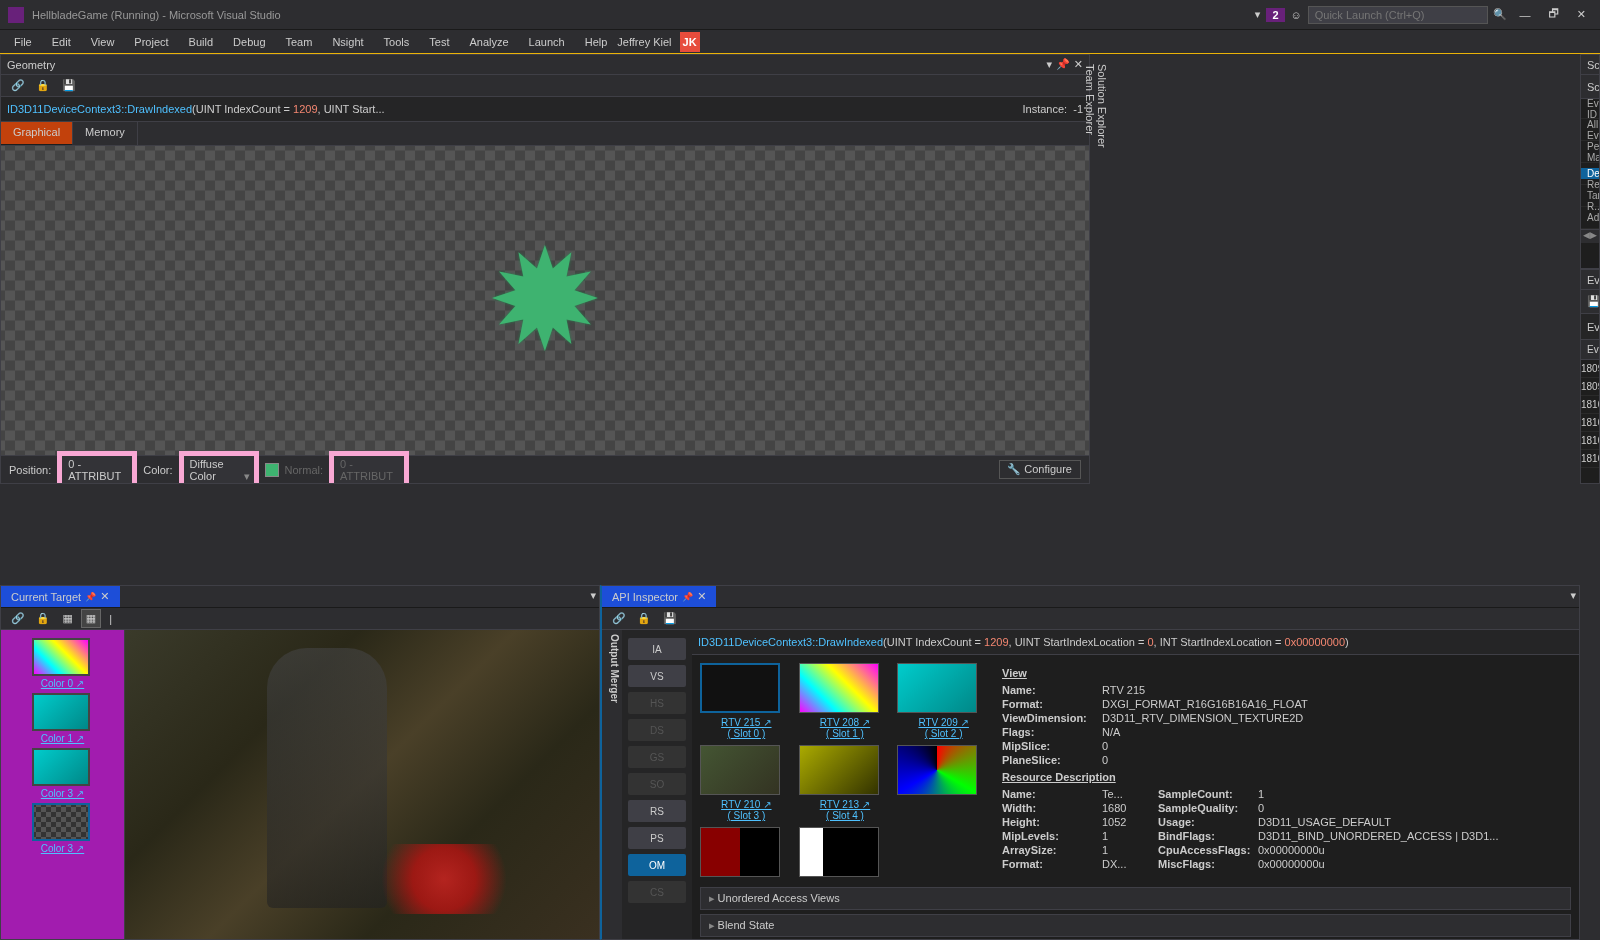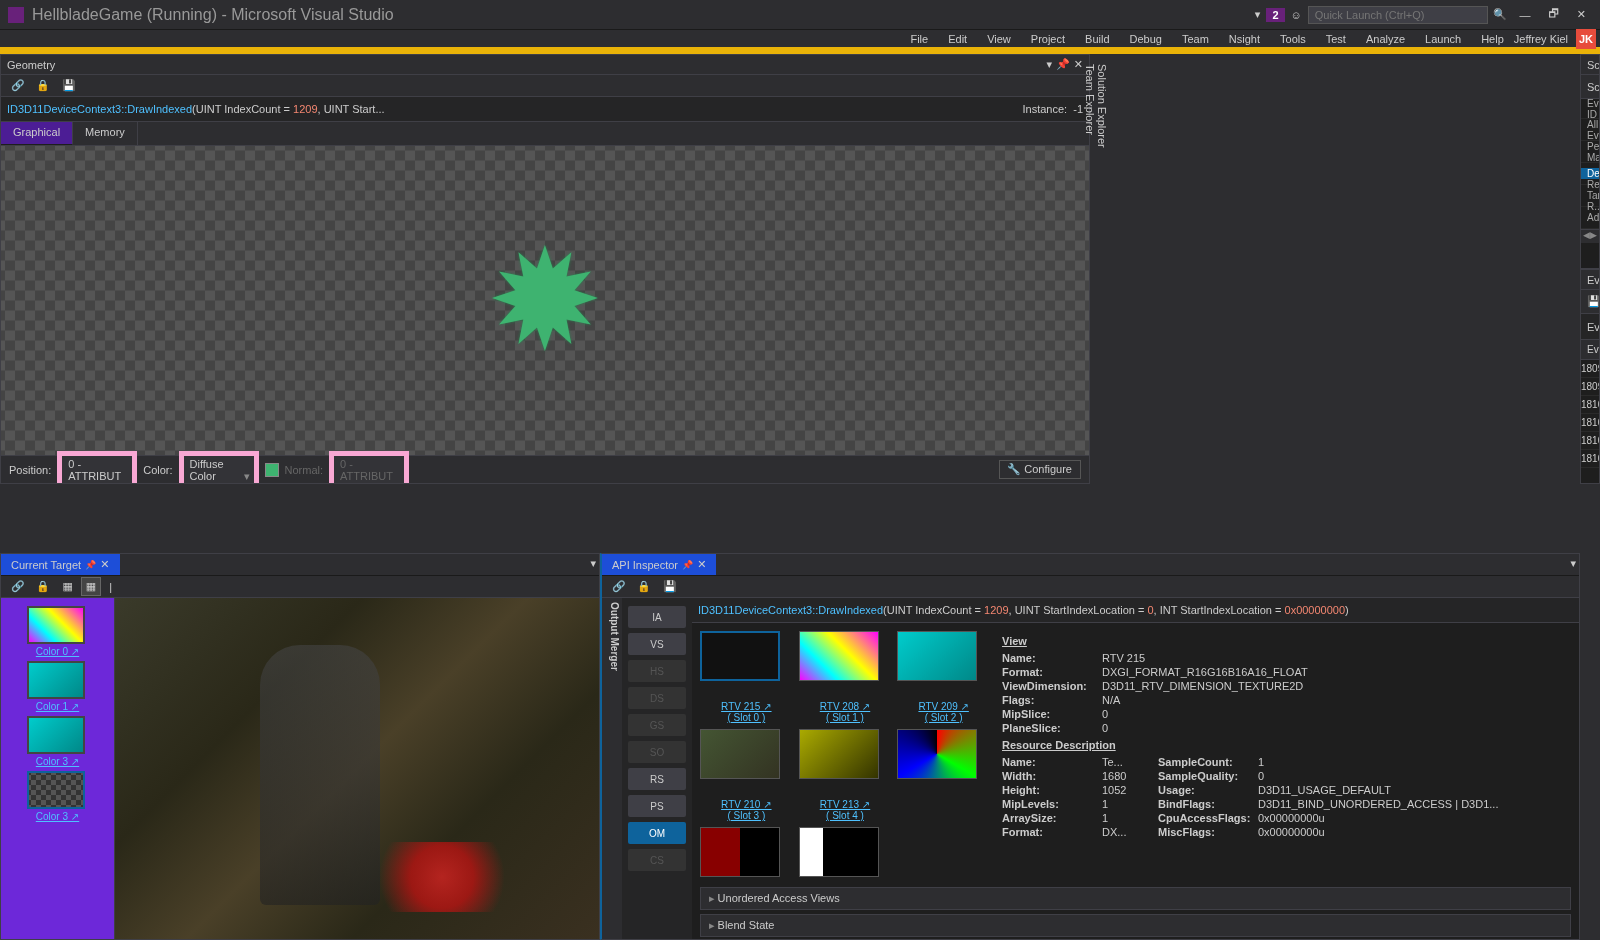--- a/index.html
+++ b/index.html
@@ -1,25 +1,25 @@
 <!DOCTYPE html>
 <html><head>
 <meta charset="utf-8">
 <style>
 *{margin:0;padding:0;box-sizing:border-box;font-family:'Segoe UI',Tahoma,sans-serif;font-size:11px;color:#ccc;user-select:none}
 body{background:#2d2d30;width:1600px;height:940px;overflow:hidden;position:relative}
 .titlebar{height:30px;background:#2d2d30;display:flex;align-items:center;padding:0 8px;border-bottom:1px solid #1a1a1a}
 .titlebar .vs-icon{width:16px;height:16px;background:#68217a;margin-right:8px}
-.titlebar .title{color:#999;font-size:16px;flex:1}
+.titlebar .title{color:#999;font-size:11px;flex:1}
 .titlebar .tb-right{display:flex;align-items:center;gap:6px}
 .titlebar .notif{background:#68217a;color:#fff;padding:1px 6px;font-weight:bold}
 .titlebar .search{background:#3f3f46;border:1px solid #555;padding:2px 6px;width:180px;color:#888}
 .titlebar .winbtn{padding:2px 6px;cursor:pointer}
 .titlebar .x{background:none}
-.menubar{height:24px;background:#2d2d30;display:flex;align-items:center;padding:0 4px;border-bottom:7px solid #eab308;justify-content:flex-end}
+.menubar{height:24px;background:#2d2d30;display:flex;align-items:center;padding:0 4px;border-bottom:1px solid #eab308;justify-content:flex-start}
 .menubar .menus{display:flex}
 .menubar .menus span{padding:3px 10px;cursor:pointer}
 .menubar .user{display:flex;align-items:center;gap:8px}
 .menubar .avatar{width:20px;height:20px;background:#e74c3c;color:#fff;display:flex;align-items:center;justify-content:center;font-weight:bold}
 .layout{display:grid;grid-template-columns:1fr 490px 20px;grid-template-rows:215px 215px 1fr;height:calc(940px - 54px)}
 .panel{border:1px solid #3f3f46;background:#252526;display:flex;flex-direction:column;overflow:hidden}
 .panel-header{height:20px;background:#2d2d30;display:flex;align-items:center;justify-content:space-between;padding:0 6px;border-bottom:1px solid #3f3f46}
 .panel-header .ph-title{color:#ccc}
 .panel-header .ph-icons{display:flex;gap:4px;font-size:10px;color:#888}
 .panel-header .ph-icons span{cursor:pointer}
@@ -46,23 +46,23 @@
 .et-row .c-desc{flex:1;font-size:10px;overflow:hidden;white-space:nowrap}
 .api-blue{color:#4fc1ff}
 .api-red{color:#f48771}
 .geometry-view{flex:1;background:repeating-conic-gradient(#555 0% 25%,#444 0% 50%) 50%/20px 20px;position:relative;display:flex;align-items:center;justify-content:center}
 .geo-mesh{font-size:140px;color:#3eb370;text-shadow:0 0 3px #2a8050}
 .geo-footer{height:28px;display:flex;align-items:center;gap:6px;padding:0 8px;background:#2d2d30;border-top:1px solid #3f3f46}
 .geo-footer .swatch{width:14px;height:14px;background:#3eb370;border:1px solid #888}
 .geo-footer .btn{border:1px solid #555;padding:2px 8px;cursor:pointer}
 .geo-tabs{display:flex;background:#2d2d30;height:24px;border-bottom:1px solid #3f3f46}
 .geo-tabs .tab{padding:4px 12px;cursor:pointer;border-right:1px solid #3f3f46}
-.geo-tabs .tab.active{background:#4c1d95;border-bottom:1px solid #1e1e1e}
+.geo-tabs .tab.active{background:#c2410c;border-bottom:1px solid #1e1e1e}
 .bottom-split{grid-column:1/3;display:flex}
-.ct-left{width:114px;background:#6d28d9;border-right:1px solid #3f3f46;overflow:auto;padding:4px}
+.ct-left{width:124px;background:#a21caf;border-right:1px solid #3f3f46;overflow:auto;padding:4px}
 .thumb{margin:4px auto;width:62px}
 .thumb img,.thumb .timg{width:58px;height:38px;border:2px solid #444;display:block;background:#333}
 .thumb.sel .timg{border-color:#0e639c}
 .thumb a{color:#4fc1ff;text-decoration:underline;font-size:10px;display:block;text-align:center;margin-top:2px}
 .ct-main{flex:1;background:#1a1a1a;display:flex;align-items:center;justify-content:center;overflow:hidden}
 .render-view{width:100%;height:100%;background:linear-gradient(135deg,#3a3a2a 0%,#2a2818 30%,#4a4028 50%,#2a2818 70%,#3a3020 100%);position:relative}
 .render-view::after{content:'';position:absolute;right:18%;bottom:8%;width:140px;height:70px;background:radial-gradient(circle,#e22 0%,#c11 40%,transparent 80%);opacity:0.7}
 .render-view::before{content:'';position:absolute;left:30%;bottom:10%;width:120px;height:260px;background:linear-gradient(180deg,#444 0%,#222 100%);border-radius:40px 40px 6px 6px;opacity:0.6}
 .api-panel{flex:1;display:flex;flex-direction:column;border-left:2px solid #0e639c}
 .api-body{flex:1;display:flex;overflow:hidden}
@@ -70,21 +70,21 @@
 .api-stages{width:70px;background:#252526;padding:8px 6px;display:flex;flex-direction:column;gap:5px}
 .api-stages .stage{height:22px;background:#3f3f46;display:flex;align-items:center;justify-content:center;cursor:pointer;border-radius:2px;font-size:10px}
 .api-stages .stage.active{background:#0e639c;color:#fff}
 .api-stages .stage.disabled{background:#333;color:#555}
 .api-content{flex:1;display:flex;flex-direction:column;overflow:auto;background:#1e1e1e}
 .api-call{padding:6px;font-size:10px;border-bottom:1px solid #3f3f46;background:#252526}
 .api-grid{display:flex;padding:8px;gap:4px}
 .api-thumbs{width:290px;display:grid;grid-template-columns:repeat(3,1fr);gap:6px;align-content:start}
 .api-thumb .timg{width:80px;height:50px;border:1px solid #555;background:#333;display:block}
 .api-thumb.sel .timg{border:2px solid #0e639c}
-.api-thumb a{color:#4fc1ff;text-decoration:underline;font-size:10px;display:block;text-align:center;margin-top:20px;white-space:nowrap}
+.api-thumb a{color:#4fc1ff;text-decoration:underline;font-size:10px;display:block;text-align:center;margin-top:4px;white-space:nowrap}
 .api-props{flex:1;padding:0 8px;font-size:10px}
 .api-props h4{text-decoration:underline;color:#ccc;margin:4px 0;font-size:11px}
 .prop-row{display:flex;padding:1px 0}
 .prop-row .k{width:100px;font-weight:bold}
 .prop-row .v{flex:1}
 .collapse-header{background:#2d2d30;padding:4px 8px;border:1px solid #3f3f46;margin:2px 8px;cursor:pointer}
 .collapse-header::before{content:'▸ ';color:#888}
 .tabbar{display:flex;background:#2d2d30;height:22px;border-bottom:1px solid #1a1a1a}
 .tabbar .tab{padding:3px 10px;display:flex;align-items:center;gap:4px;cursor:pointer}
 .tabbar .tab.active{background:#1d4ed8;color:#fff}

